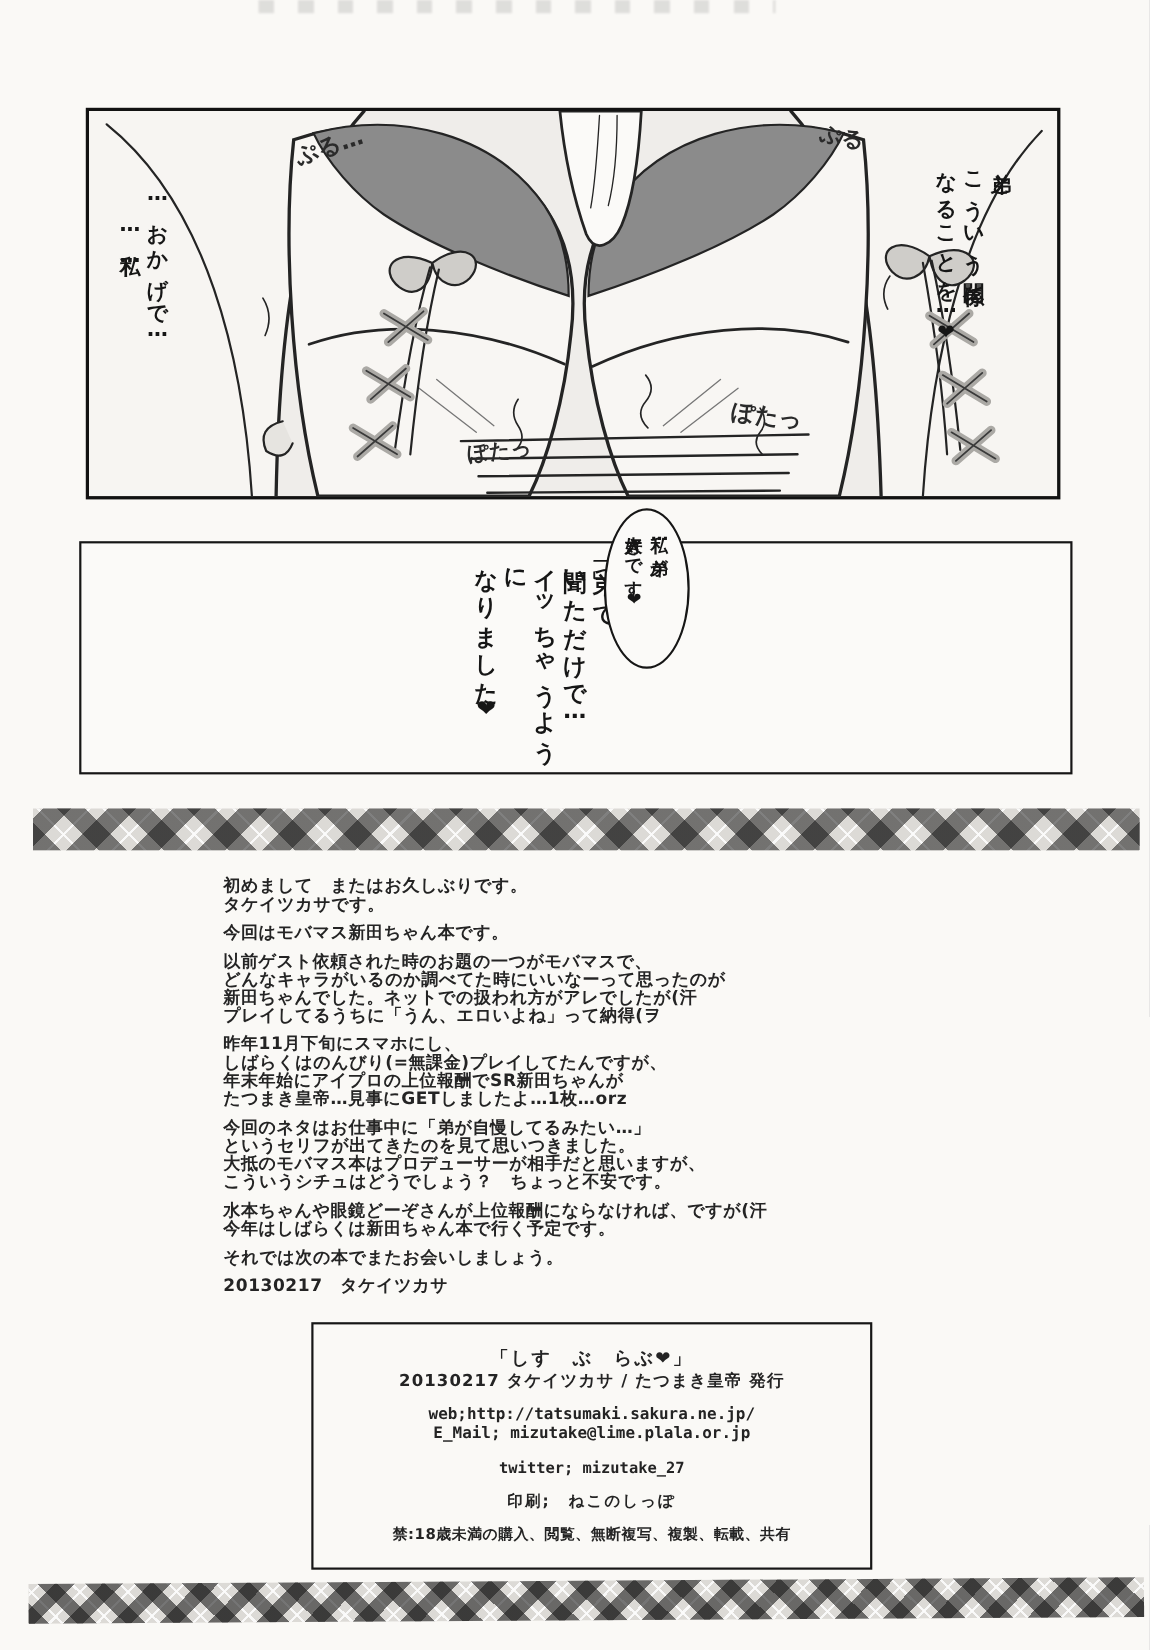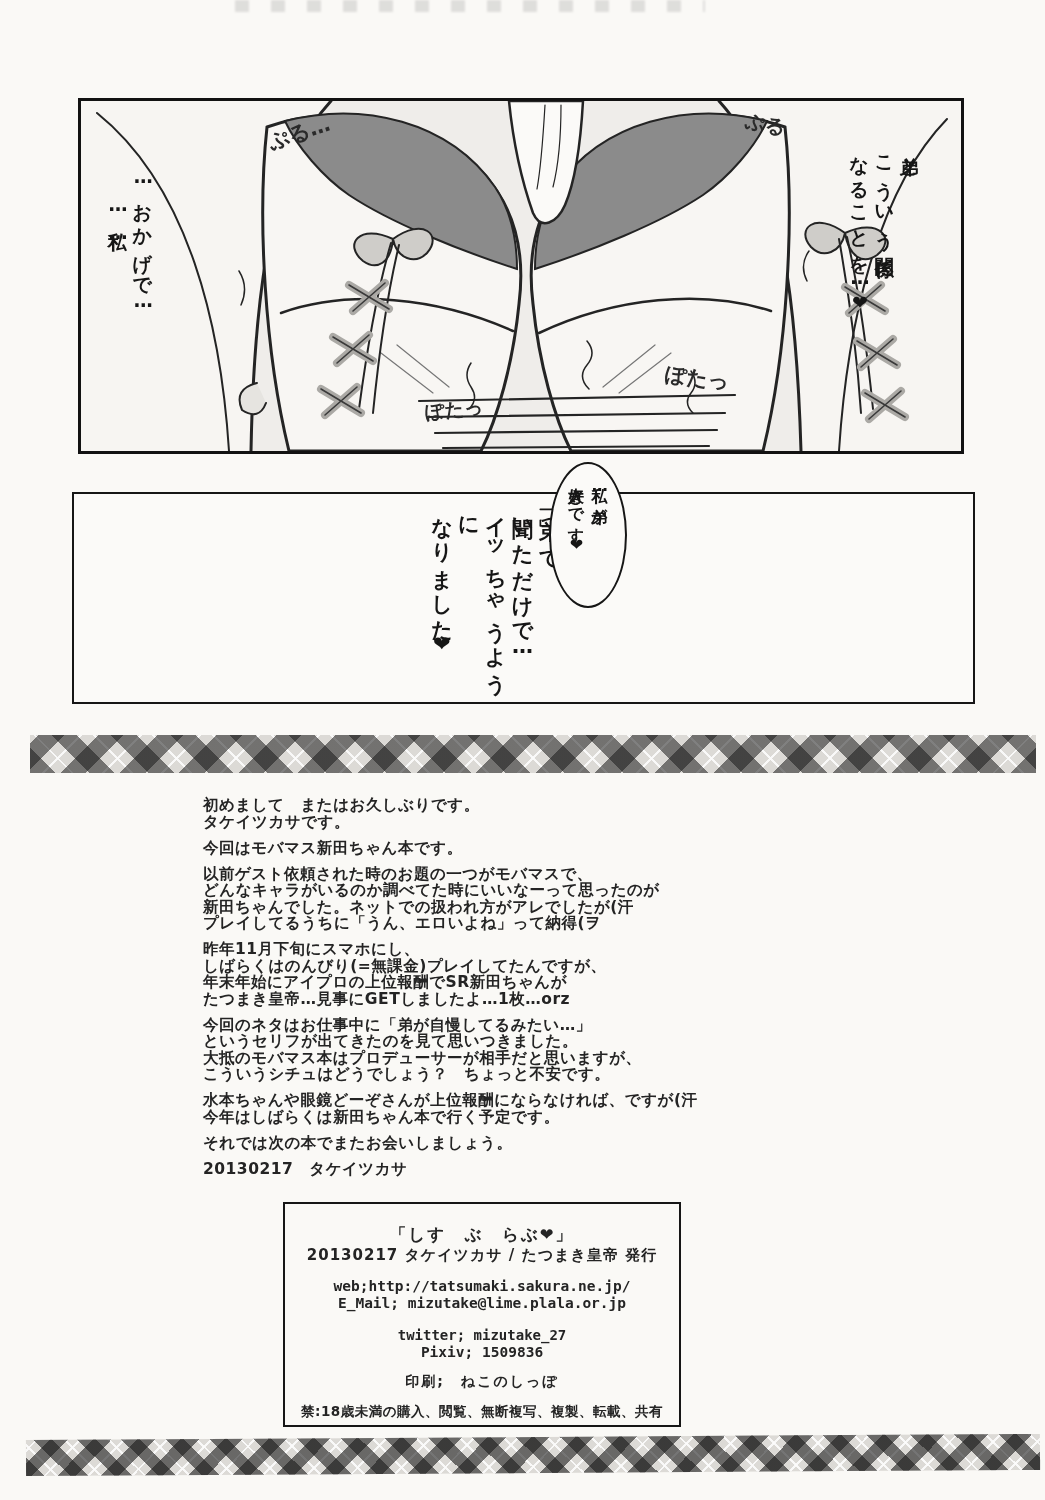--- a/index.html
+++ b/index.html
@@ -43,21 +43,21 @@
       repeating-linear-gradient(45deg, rgba(28,28,28,.6) 0 13px, rgba(0,0,0,0) 13px 31px),
       repeating-linear-gradient(-45deg, rgba(28,28,28,.6) 0 13px, rgba(0,0,0,0) 13px 31px),
       repeating-linear-gradient(45deg, transparent 0 21px, rgba(252,252,252,.9) 21px 23px, transparent 23px 31px),
       repeating-linear-gradient(-45deg, transparent 0 21px, rgba(252,252,252,.9) 21px 23px, transparent 23px 31px);}
   
   .afterword{position:absolute;left:203px;top:797px;width:660px;font-size:15.5px;line-height:16.5px;
              font-weight:600;letter-spacing:.5px;color:#242424;}
   .afterword .para{margin:0 0 9.5px 0;}
   .afterword .line{white-space:pre;}
   
-  .colophon{position:absolute;left:283px;top:1202px;width:398px;height:225px;border:2px solid #161616;
+  .colophon{position:absolute;left:283px;top:1202px;width:510px;height:225px;border:2px solid #161616;
             box-sizing:border-box;text-align:center;font-weight:700;color:#242424;}
   .colophon .title{margin-top:20px;font-size:16.5px;letter-spacing:2px;}
   .colophon .pub{font-size:15px;letter-spacing:1px;}
   .colophon .web{margin-top:13px;font-size:14.5px;font-family:"DejaVu Sans Mono",monospace;}
   .colophon .email{margin-top:1px;font-size:14.5px;font-family:"DejaVu Sans Mono",monospace;}
   .colophon .tw{margin-top:16px;font-size:14px;font-family:"DejaVu Sans Mono",monospace;}
   .colophon .px{margin-top:1px;font-size:14.5px;font-family:"DejaVu Sans Mono",monospace;}
   .colophon .printer{margin-top:13px;font-size:14px;letter-spacing:2px;}
   .colophon .notice{margin-top:12px;font-size:13.5px;letter-spacing:.5px;}
 </style>
@@ -172,20 +172,19 @@
       <div class="line">20130217　タケイツカサ</div>
     </div>
   </div>
 
   <div class="colophon">
     <div class="title">「しす　ぶ　らぶ❤」</div>
     <div class="pub">20130217 タケイツカサ / たつまき皇帝 発行</div>
     <div class="web">web;http://tatsumaki.sakura.ne.jp/</div>
     <div class="email">E_Mail; mizutake@lime.plala.or.jp</div>
     <div class="tw">twitter; mizutake_27</div>
-    <div class="px">Pixiv; 1509836</div>
     <div class="printer">印刷;　ねこのしっぽ</div>
     <div class="notice">禁:18歳未満の購入、閲覧、無断複写、複製、転載、共有</div>
   </div>
 
   <div class="plaid plaid-bottom"></div>
 
 </div>
 
 </body></html>

